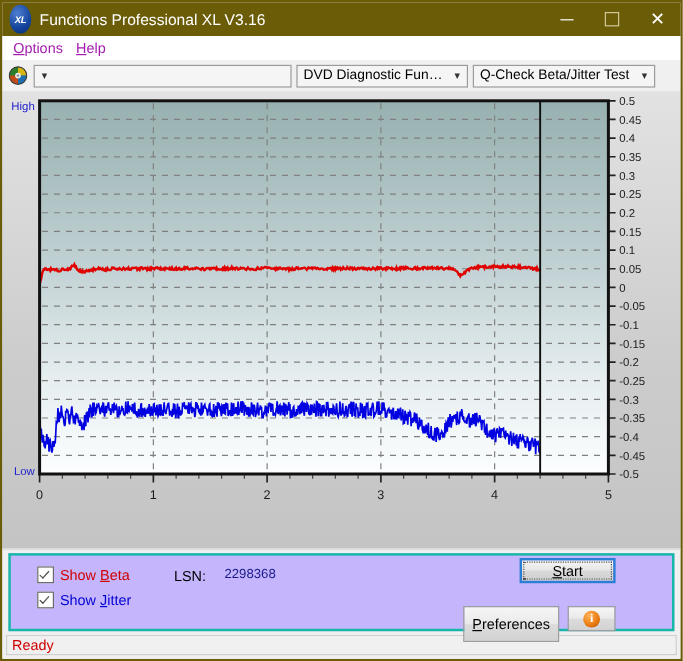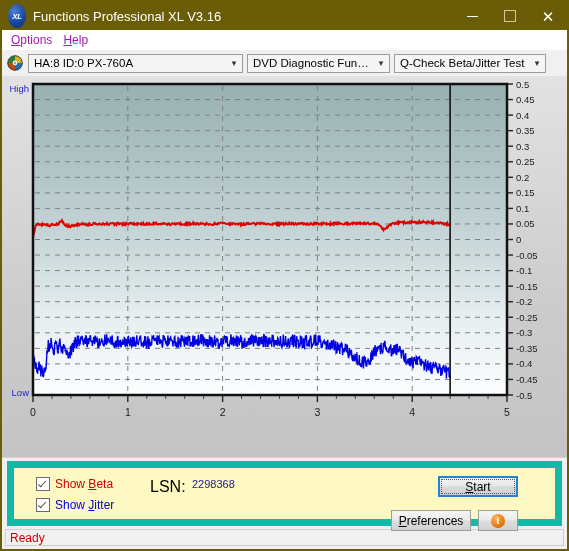--- a/index.html
+++ b/index.html
@@ -133,22 +133,22 @@
     height: 72px;
     background: #f0f0f0;
     border-top: 1px solid #d3d3d3;
     position: relative;
     box-sizing: border-box;
     padding: 0;
   }
   #bottom-inner {
     position: absolute;
     left: 5px; top: 3px; right: 5px; bottom: 3px;
-    border: 7px solid #14b8a6;
-    background: #fef9c3;
+    border: 2px solid #14b8a6;
+    background: #c4b5fd;
   }
   .chk-row { position: absolute; display: flex; align-items: center; }
   .chkbox {
     width: 12px; height: 12px;
     border: 1px solid #6b6b6b;
     background: #ffffff;
     margin-right: 5px;
     position: relative;
     flex: 0 0 auto;
   }
@@ -158,43 +158,43 @@
     left: 3px; top: 1px;
     width: 3px; height: 7px;
     border: solid #4a4a4a;
     border-width: 0 1.6px 1.6px 0;
     transform: rotate(42deg);
   }
   .chk-label { font-size: 12px; white-space: nowrap; }
   #lbl-beta  { color: #d00000; }
   #lbl-jitter{ color: #0000d0; }
 
-  #lsn-label { position: absolute; left: 136px; top: 10px; font-size: 16px; color: #000; }
+  #lsn-label { position: absolute; left: 136px; top: 10px; font-size: 12px; color: #000; }
   #lsn-value { position: absolute; left: 178px; top: 10px; font-size: 11px; color: #1a1a8c; }
 
   .btn {
     position: absolute;
     background: linear-gradient(180deg,#f6f6f6 0%,#eaeaea 48%,#dcdcdc 52%,#d2d2d2 100%);
     border: 1px solid #9d9d9d;
     font-size: 12px;
     display: flex; align-items: center; justify-content: center;
     color: #000;
     box-sizing: border-box;
   }
   #btn-start {
-    left: 424px; top: 8px; width: 80px; height: 21px;
+    left: 424px; top: 2px; width: 80px; height: 21px;
     border: 2px solid #2a7fd4;
     background: linear-gradient(180deg,#f4f4f4 0%,#e7e7e7 48%,#d9d9d9 52%,#cfcfcf 100%);
     text-align: right;
   }
   #btn-start .inner-dots {
     position: absolute; left: 1px; top: 1px; right: 1px; bottom: 1px;
     border: 1px dotted #555;
   }
-  #btn-prefs { left: 377px; top: 42px; width: 80px; height: 21px; }
+  #btn-prefs { left: 377px; top: 42px; width: 80px; height: 30px; }
   #btn-info  { left: 464px; top: 42px; width: 40px; height: 21px; }
   #info-glyph {
     width: 14px; height: 14px; border-radius: 50%;
     background: radial-gradient(circle at 35% 28%, #ffb35c 0%, #e8780c 62%, #a84f05 100%);
     color: #fff; font-size: 10px; font-weight: bold;
     display: flex; align-items: center; justify-content: center;
     font-family: "Liberation Serif", serif;
   }
 
   
@@ -246,21 +246,20 @@
     <svg id="disc-icon" viewBox="0 0 16 16">
       <circle cx="8" cy="8" r="7.3" fill="#2c7d2c"></circle>
       <path d="M8 0.7 A7.3 7.3 0 0 1 15.3 8 L8 8 Z" fill="#d8b411"></path>
       <path d="M15.3 8 A7.3 7.3 0 0 1 8 15.3 L8 8 Z" fill="#1f6fb0"></path>
       <path d="M8 15.3 A7.3 7.3 0 0 1 0.7 8 L8 8 Z" fill="#c04a18"></path>
       <circle cx="8" cy="8" r="2.4" fill="#e9e9e9"></circle>
       <circle cx="8" cy="8" r="1" fill="#8a8a8a"></circle>
       <circle cx="8" cy="8" r="7.3" fill="none" stroke="#3a3a3a" stroke-width="0.9"></circle>
     </svg>
     <div class="combo" id="combo-drive">
-      <span class="cbtext">HA:8 ID:0  PX-760A</span>
       <span class="cbarrow">▾</span>
     </div>
     <div class="combo" id="combo-func">
       <span class="cbtext">DVD Diagnostic Functions</span>
       <span class="cbarrow">▾</span>
     </div>
     <div class="combo" id="combo-test">
       <span class="cbtext">Q-Check Beta/Jitter Test</span>
       <span class="cbarrow">▾</span>
     </div>

